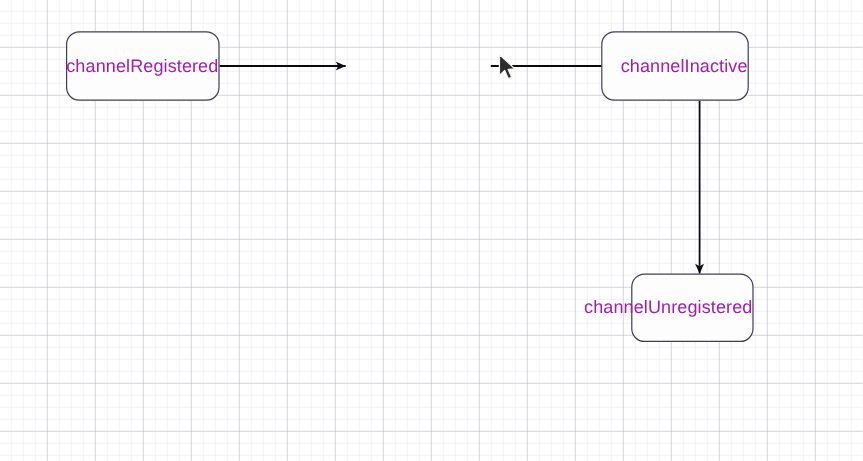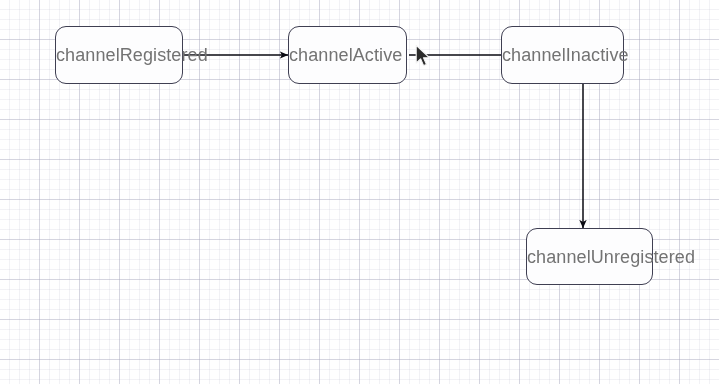--- a/index.html
+++ b/index.html
@@ -23,23 +23,23 @@
     font-family: "Liberation Sans", sans-serif;
   }
   .node {
     position: absolute;
     box-sizing: border-box;
     border: 1.4px solid #3f3f52;
     border-radius: 11px;
     background: #fdfdfe;
     display: flex;
     align-items: center;
-    justify-content: flex-start;
-    color: #737373;
-    font-size: 18px;
+    justify-content: flex-end;
+    color: #a21caf;
+    font-size: 15px;
     letter-spacing: 0.1px;
     line-height: 1;
     white-space: nowrap;
   }
   #edges {
     position: absolute;
     left: 0;
     top: 0;
     width: 719px;
     height: 384px;
@@ -69,29 +69,26 @@
 
     <line x1="409" y1="55" x2="520" y2="55" stroke="#0a0a12" stroke-width="1.5" marker-end="url(#arrowRight)"></line>
 
     <line x1="583" y1="84" x2="583" y2="228" stroke="#0a0a12" stroke-width="1.5" marker-end="url(#arrowDown)"></line>
   </svg>
 
   <div class="node" style="left:55px; top:26px; width:128px; height:58px;">
     <span>channelRegistered</span>
   </div>
 
-  <div class="node" style="left:288px; top:26px; width:119px; height:58px;">
-    <span>channelActive</span>
-  </div>
 
   <div class="node" style="left:501px; top:26px; width:123px; height:58px;">
     <span>channelInactive</span>
   </div>
 
-  <div class="node" style="left:526px; top:228px; width:127px; height:57px;">
+  <div class="node" style="left:526px; top:228px; width:102px; height:57px;">
     <span>channelUnregistered</span>
   </div>
 
   <svg id="cursor" style="left:414px; top:44px;" width="20" height="26" viewBox="0 0 20 26">
     <path d="M2.2,1.4 L2.2,19.0 L6.6,14.8 L9.6,21.6 L12.4,20.4 L9.5,13.8 L15.2,13.5 Z" fill="#2b2b2b" stroke="#f2f2f2" stroke-width="1.1" stroke-linejoin="round"></path>
   </svg>
 
 </div>
 
 </body></html>

